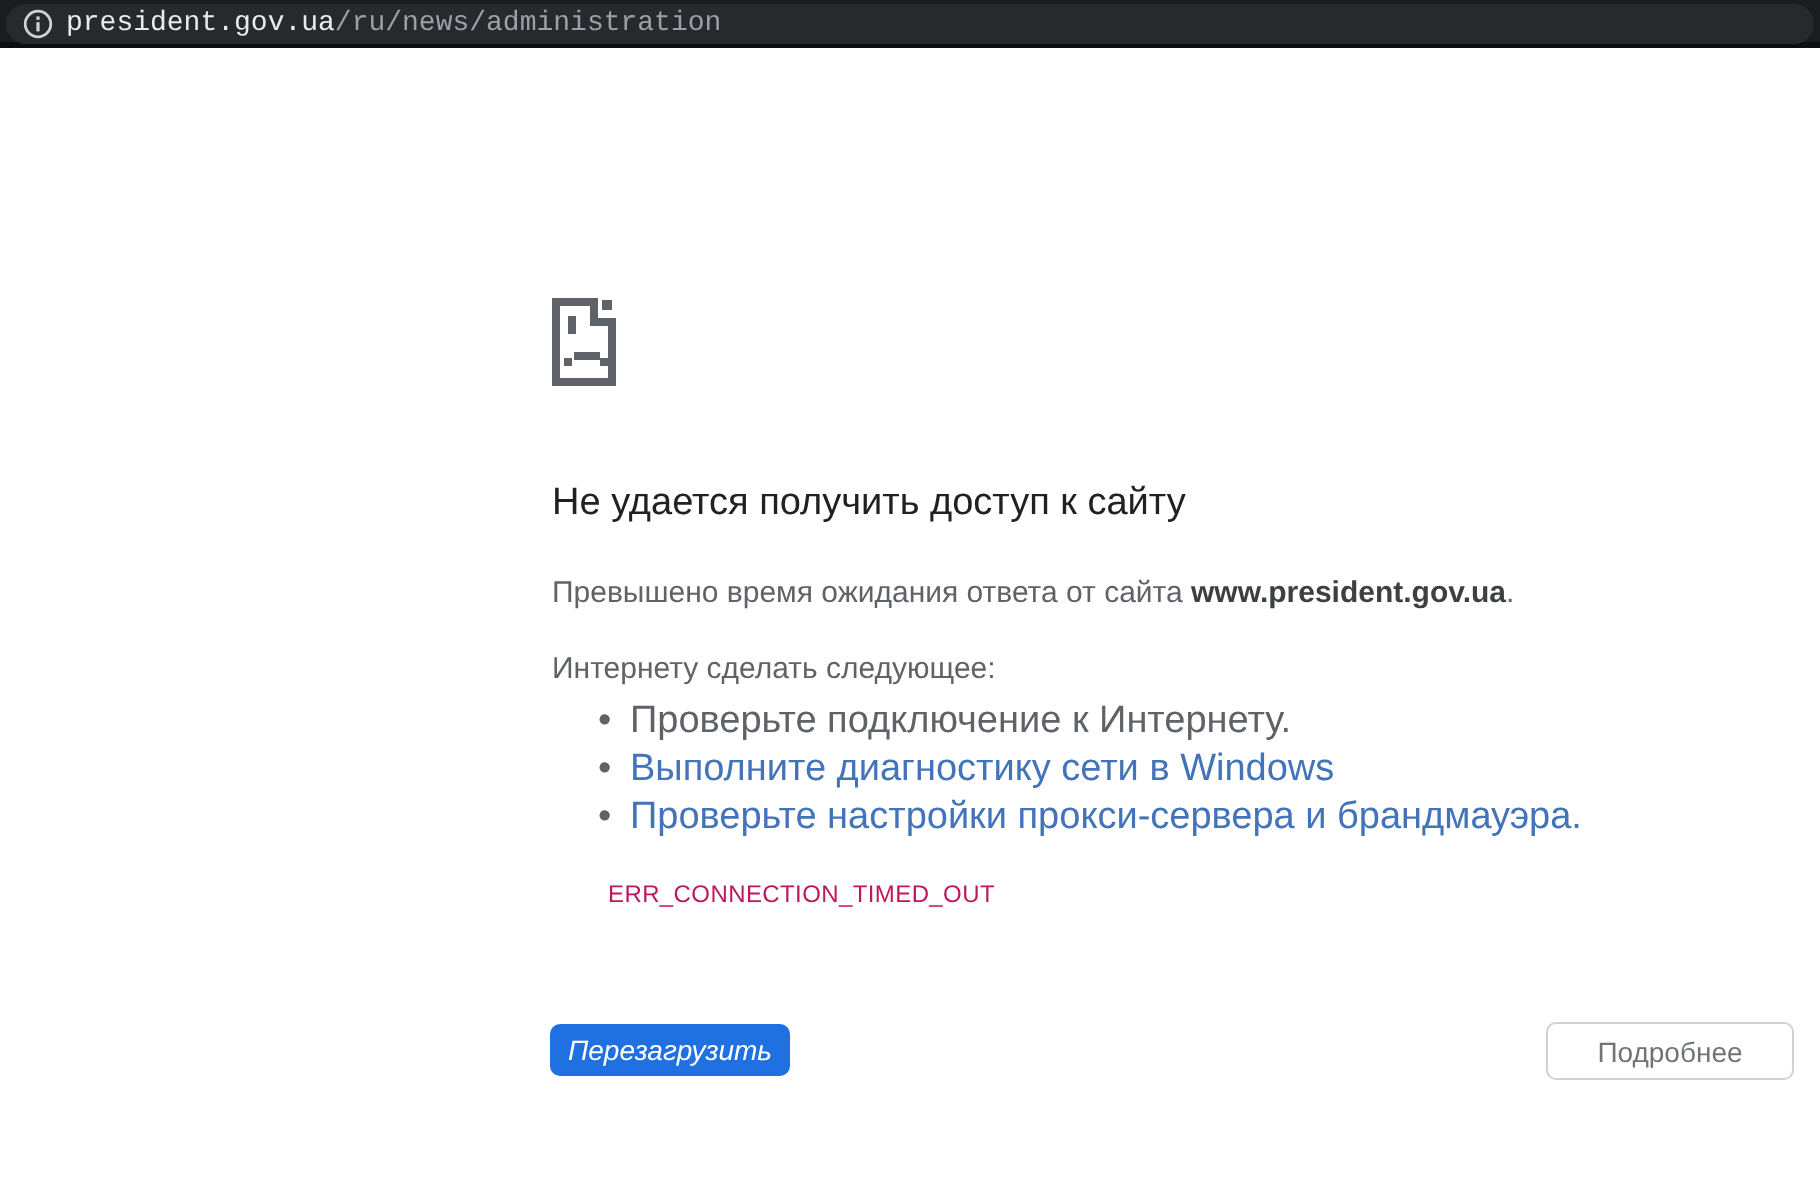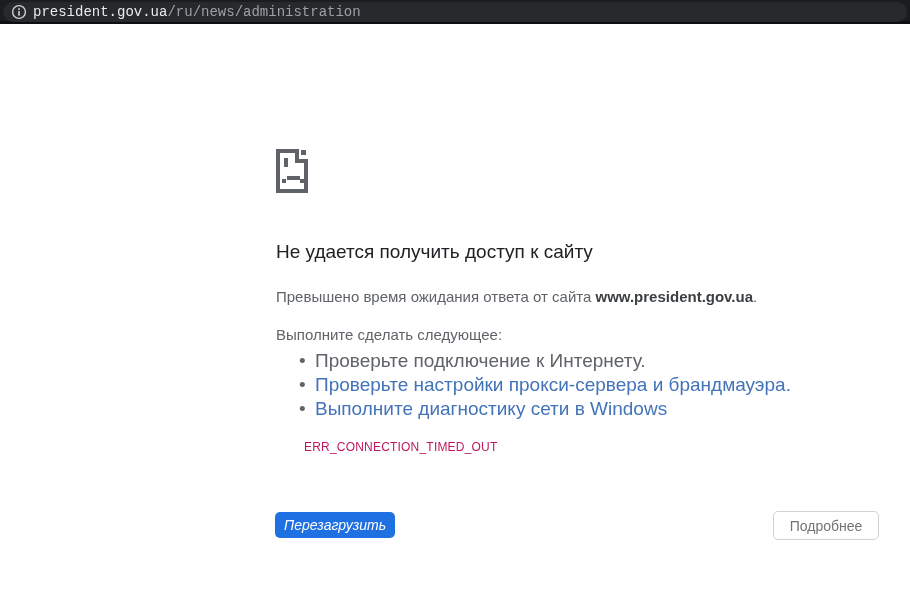--- a/index.html
+++ b/index.html
@@ -119,21 +119,21 @@
     font-size: 14px;
     cursor: pointer;
     display: flex;
     align-items: center;
     justify-content: center;
     font-style: italic;
   }
   .details-btn {
     position: absolute;
     left: 773px; top: 511px;
-    width: 106px; height: 29px;
+    width: 124px; height: 29px;
     background: #ffffff;
     color: #707477;
     border: 1px solid #d1d2d4;
     border-radius: 5px;
     font-family: "Liberation Sans", "DejaVu Sans", sans-serif;
     font-size: 14px;
     cursor: pointer;
     display: flex;
     align-items: center;
     justify-content: center;
@@ -165,25 +165,25 @@
     <rect x="13" y="29" width="13" height="4" fill="#5f6368"></rect>
     <rect x="26" y="32" width="4" height="4" fill="#5f6368"></rect>
   </svg>
 
   <h1 class="err-title">Не удается получить доступ к сайту</h1>
 
   <div class="err-message">
     <span>Превышено время ожидания ответа от сайта </span><strong>www.president.gov.ua</strong><span>.</span>
   </div>
 
-  <div class="suggest-intro">Выполните сделать следующее:</div>
+  <div class="suggest-intro">Интернету сделать следующее:</div>
   <ul class="suggest-list">
     <li>Проверьте подключение к Интернету.</li>
+    <li class="link">Выполните диагностику сети в Windows</li>
     <li class="link">Проверьте настройки прокси-сервера и брандмауэра.</li>
-    <li class="link">Выполните диагностику сети в Windows</li>
   </ul>
 
   <div class="err-code">ERR_CONNECTION_TIMED_OUT</div>
 
   <button class="reload-btn">Перезагрузить</button>
   <button class="details-btn">Подробнее</button>
 
 </div>
 
 </body></html>

